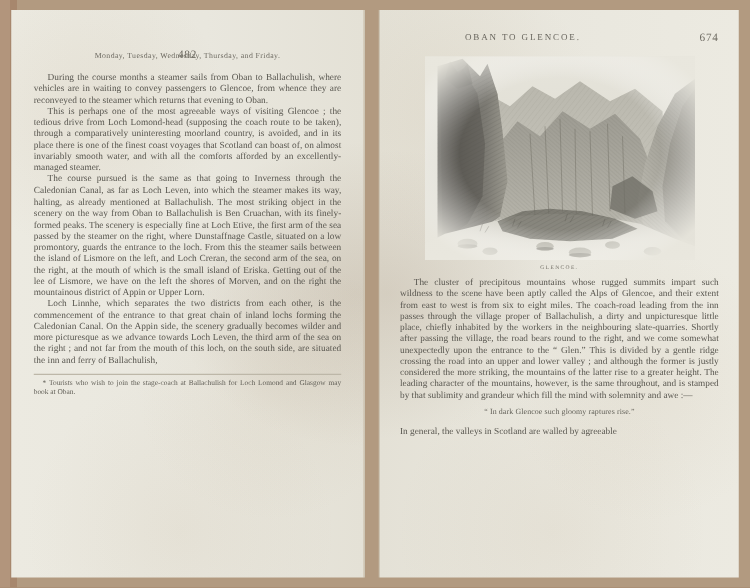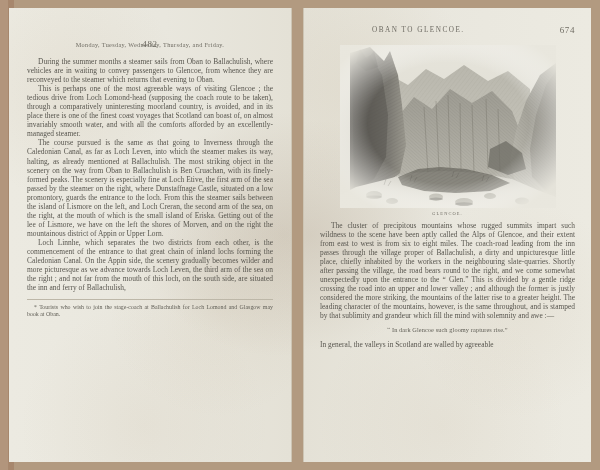--- a/index.html
+++ b/index.html
@@ -192,21 +192,21 @@
 
       <div class="folio-row">
         <div class="folio-center">
           <span class="folio">482</span>
         </div>
       </div>
 
       <div class="chapter-sub">Monday, Tuesday, Wednesday, Thursday, and Friday.</div>
 
       <div class="body">
-        <p class="first">During the summer months a steamer sails from Oban to Ballachulish, where vehicles are in waiting to convey passengers to Glencoe, from whence they are reconveyed to the steamer which returns that evening to Oban.</p>
+        <p class="first">During the course months a steamer sails from Oban to Ballachulish, where vehicles are in waiting to convey passengers to Glencoe, from whence they are reconveyed to the steamer which returns that evening to Oban.</p>
         <p>This is perhaps one of the most agreeable ways of visiting Glencoe ; the tedious drive from Loch Lomond-head (supposing the coach route to be taken), through a comparatively uninteresting moorland country, is avoided, and in its place there is one of the finest coast voyages that Scotland can boast of, on almost invariably smooth water, and with all the comforts afforded by an excellently-managed steamer.</p>
         <p>The course pursued is the same as that going to Inverness through the Caledonian Canal, as far as Loch Leven, into which the steamer makes its way, halting, as already mentioned at Ballachulish. The most striking object in the scenery on the way from Oban to Ballachulish is Ben Cruachan, with its finely-formed peaks. The scenery is especially fine at Loch Etive, the first arm of the sea passed by the steamer on the right, where Dunstaffnage Castle, situated on a low promontory, guards the entrance to the loch. From this the steamer sails between the island of Lismore on the left, and Loch Creran, the second arm of the sea, on the right, at the mouth of which is the small island of Eriska. Getting out of the lee of Lismore, we have on the left the shores of Morven, and on the right the mountainous district of Appin or Upper Lorn.</p>
         <p>Loch Linnhe, which separates the two districts from each other, is the commencement of the entrance to that great chain of inland lochs forming the Caledonian Canal. On the Appin side, the scenery gradually becomes wilder and more picturesque as we advance towards Loch Leven, the third arm of the sea on the right ; and not far from the mouth of this loch, on the south side, are situated the inn and ferry of Ballachulish,</p>
       </div>
 
       <div class="footnote-wrap">
         <div class="footnote-rule"></div>
         <div class="footnote">* Tourists who wish to join the stage-coach at Ballachulish for Loch Lomond and Glasgow may book at Oban.</div>
       </div>
 

